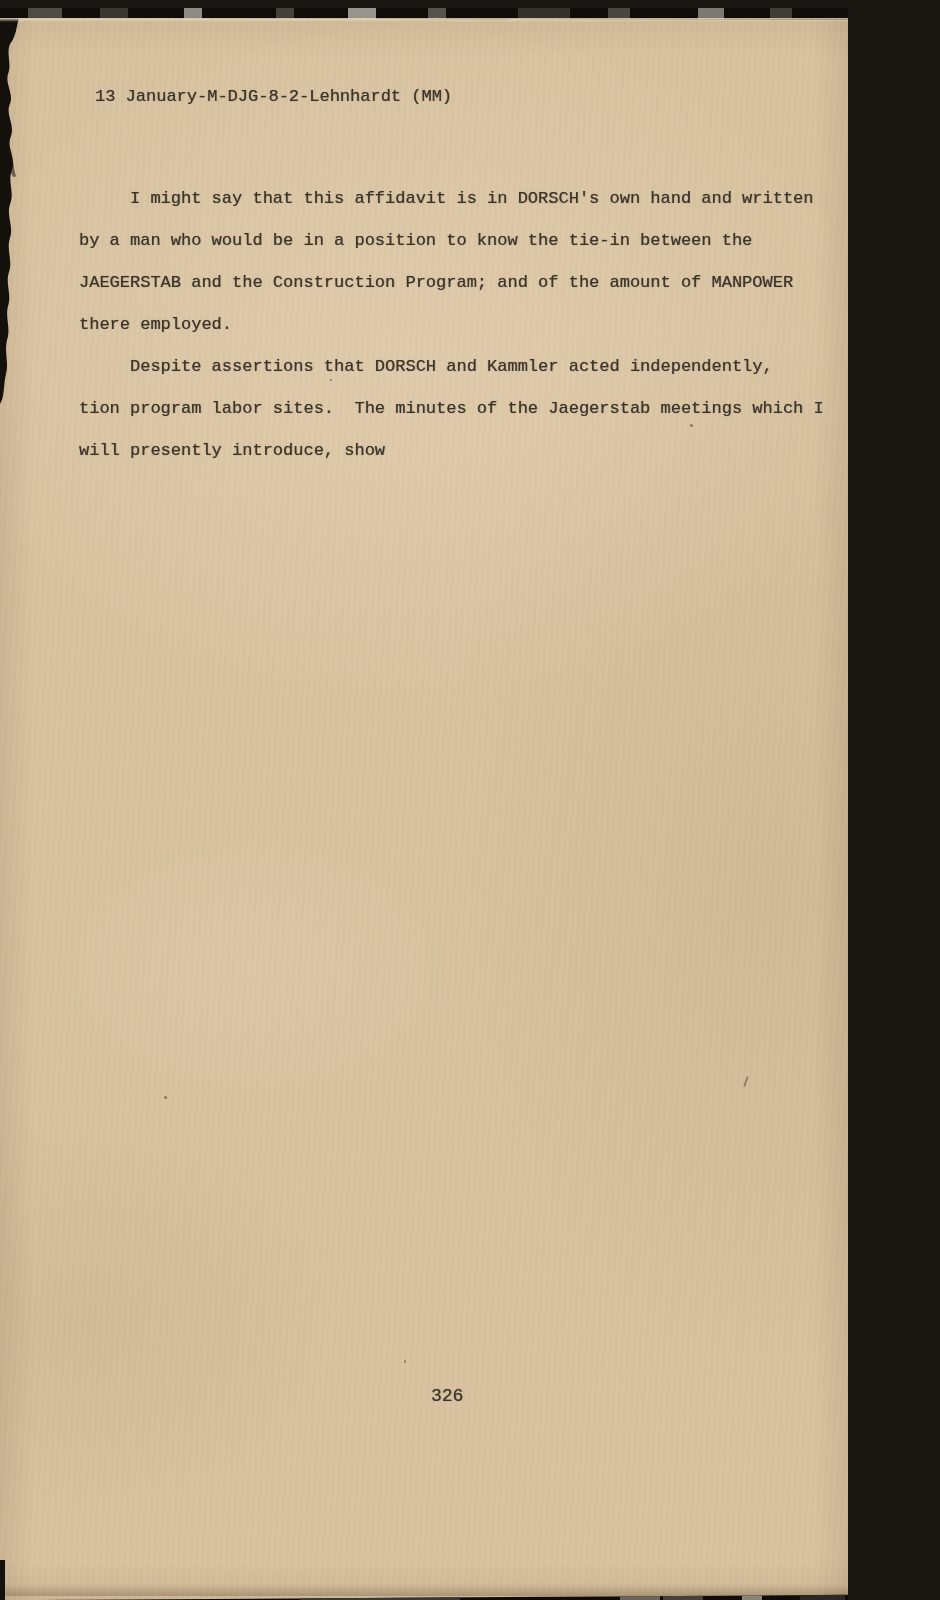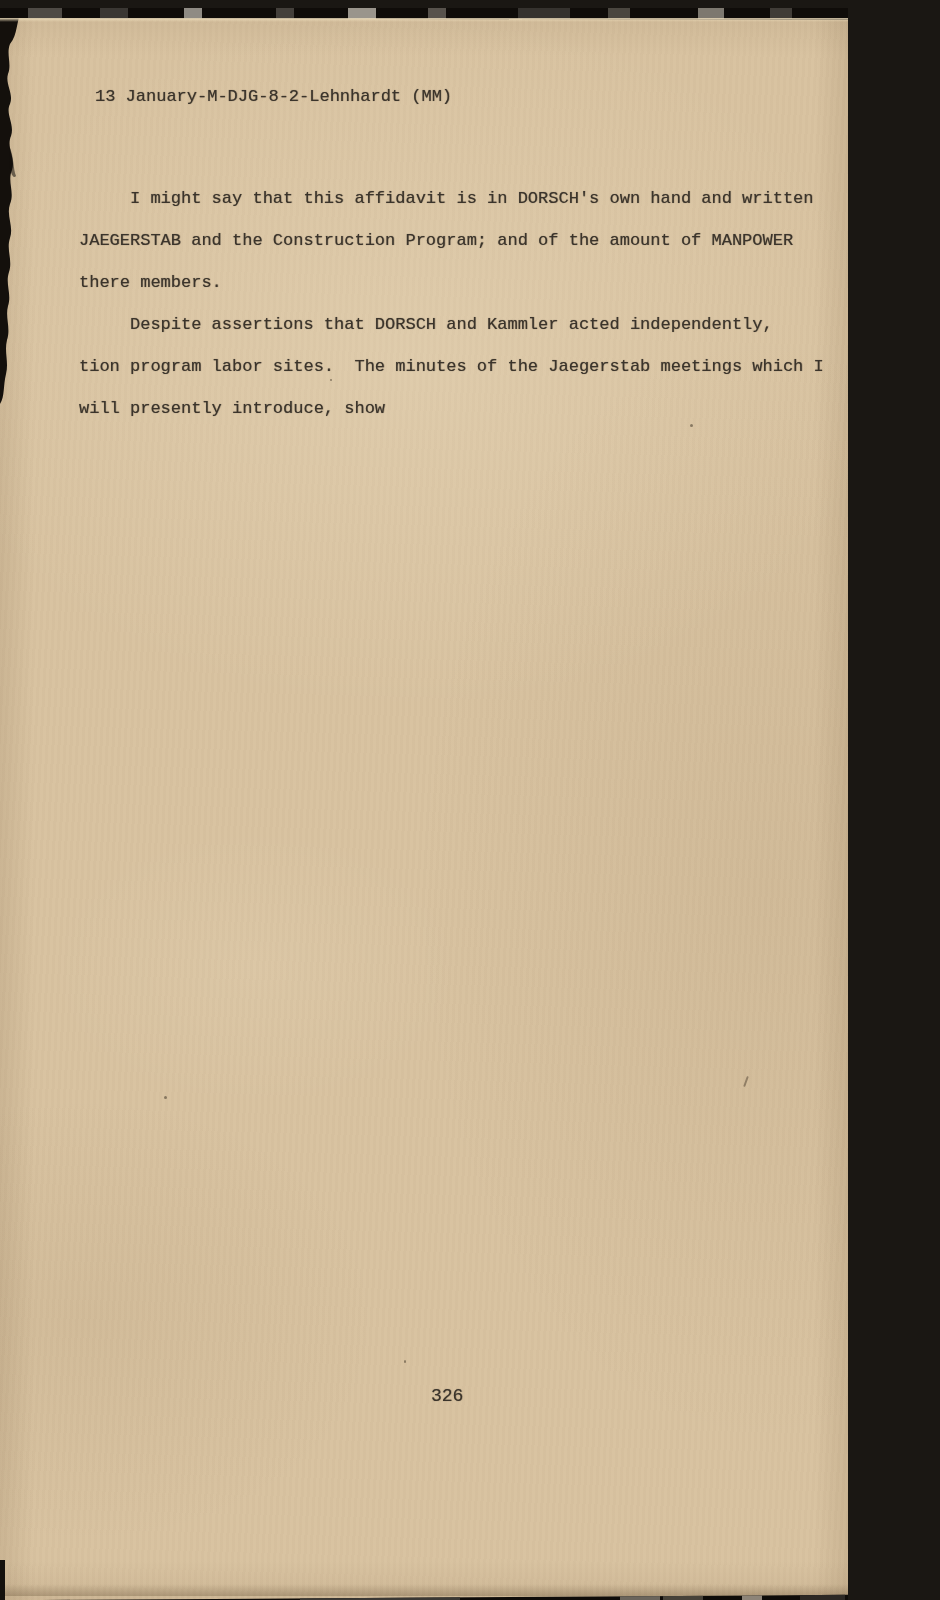--- a/index.html
+++ b/index.html
@@ -94,22 +94,23 @@
     <div class="film-gap" style="left:848px;width:92px;background:#8a8378;"></div>
   </div>
   <div class="paper-top-edge"></div>
 
   <div class="doc-header">
     <div class="typed">13 January-M-DJG-8-2-Lehnhardt (MM)</div>
   </div>
 
   <div class="doc-body">
       <div class="typed">     I might say that this affidavit is in DORSCH's own hand and written</div>
+      <div class="typed">by a man who would be in a position to know the tie-in between the</div>
       <div class="typed">JAEGERSTAB and the Construction Program; and of the amount of MANPOWER</div>
-      <div class="typed">there members.</div>
+      <div class="typed">there employed.</div>
       <div class="typed">     Despite assertions that DORSCH and Kammler acted independently,</div>
       <div class="typed">tion program labor sites.  The minutes of the Jaegerstab meetings which I</div>
       <div class="typed">will presently introduce, show</div>
     </div>
 
   <div class="typed page-number">326</div>
 
   <div class="speck" style="left:690px;top:416px;width:3px;height:3px;"></div>
   <div class="speck" style="left:164px;top:1088px;width:3px;height:3px;"></div>
   <div class="scratch" style="left:745px;top:1068px;"></div>

